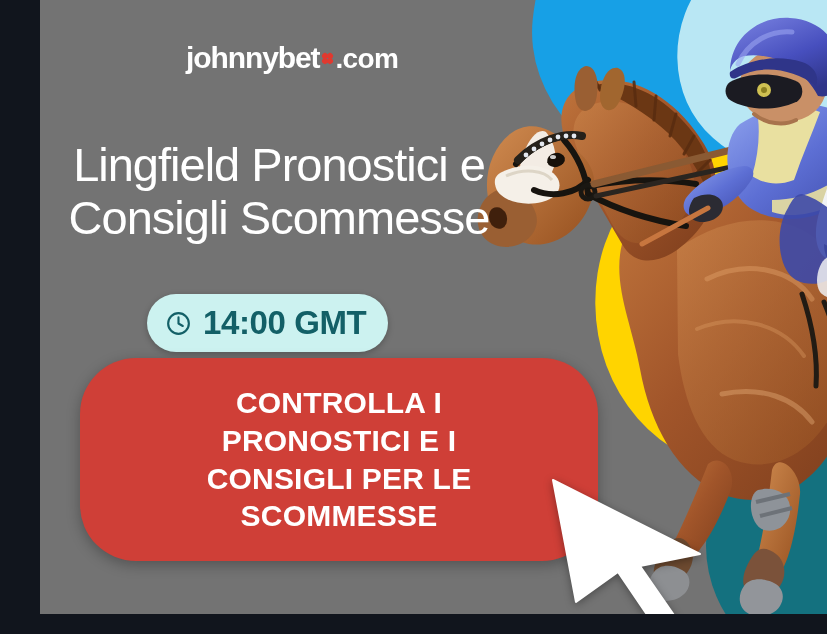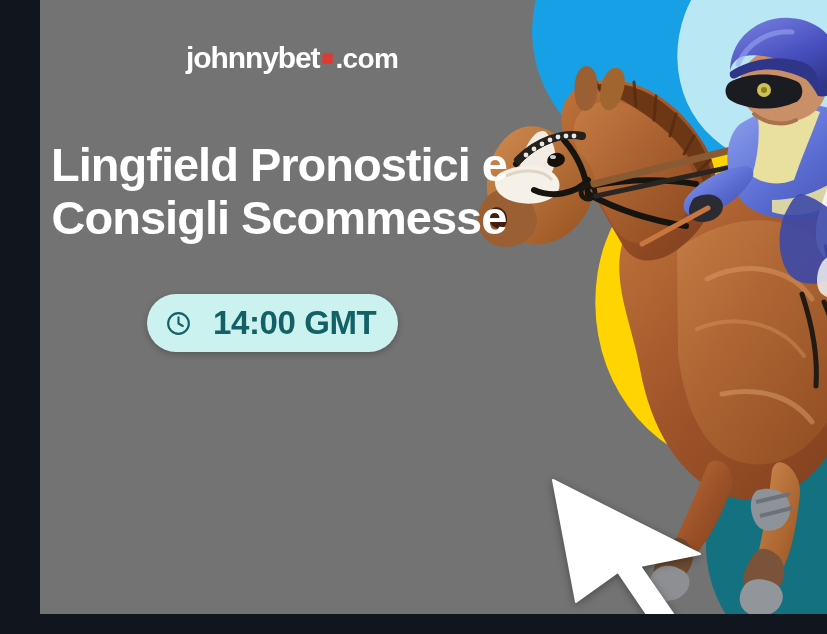--- a/index.html
+++ b/index.html
@@ -100,35 +100,35 @@
 
   
   .headline {
     position: absolute;
     left: 8px;
     top: 108px;
     width: 462px;
     text-align: center;
     color: #ffffff;
     font-size: 47px;
-    font-weight: bold;
+    font-weight: normal;
     line-height: 1.12;
     letter-spacing: -1px;
   }
 
   
   .time-badge {
     position: absolute;
     left: 107px;
     top: 294px;
     height: 58px;
     padding: 0 22px 0 18px;
     display: flex;
     align-items: center;
-    gap: 21px;
+    gap: 11px;
     background: #ccf2f0;
     border-radius: 34px;
     box-shadow: 0 2px 6px rgba(0,0,0,0.25);
   }
   .clock-icon { display: block; }
   .time-text {
     font-size: 33px;
     font-weight: bold;
     color: #136067;
     letter-spacing: -0.4px;
@@ -369,18 +369,21 @@
   <h1 class="headline">Lingfield Pronostici e Consigli Scommesse</h1>
 
   <div class="time-badge">
     <svg class="clock-icon" width="27" height="27" viewBox="0 0 24 24">
       <circle cx="12" cy="12" r="9.2" fill="none" stroke="#136067" stroke-width="1.9"></circle>
       <path d="M12 6.6 L12 12 L15.8 14.2" fill="none" stroke="#136067" stroke-width="1.9" stroke-linecap="round" stroke-linejoin="round"></path>
     </svg>
     <span class="time-text">14:00 GMT</span>
   </div>
 
+  <div class="cta">
+    <span class="cta-label">CONTROLLA I PRONOSTICI E I CONSIGLI PER LE SCOMMESSE</span>
+  </div>
 
   <svg class="cursor" width="175" height="160" viewBox="0 0 175 160">
     <path d="M5 18 L152 92 L92 104 L128 156 L104 160 L70 110 L28 140 Z" fill="#ffffff" stroke="#ffffff" stroke-width="2" stroke-linejoin="round"></path>
   </svg>
 
 </div>
 
 </body></html>

